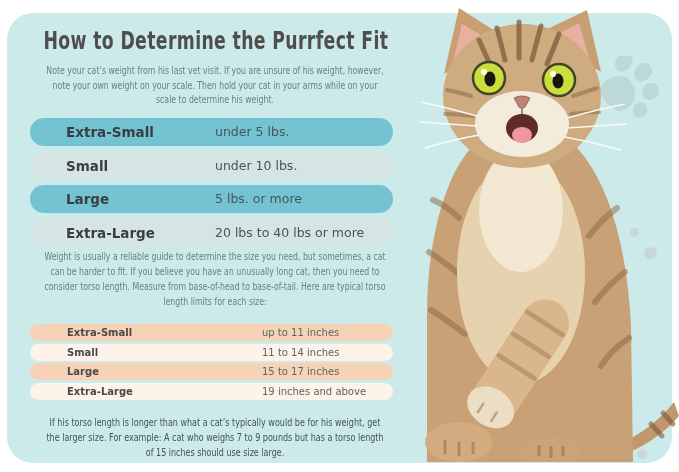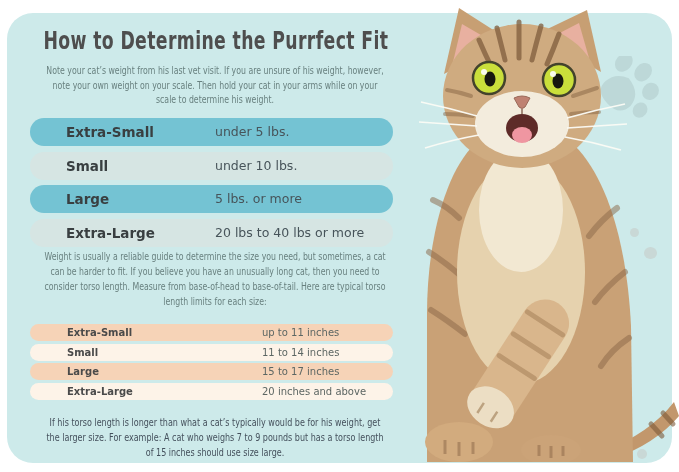--- a/index.html
+++ b/index.html
@@ -107,21 +107,21 @@
     <div class="row t-row t-cream" style="top:344px;">
       <span class="lbl">Small</span>
       <span class="val">11 to 14 inches</span>
     </div>
     <div class="row t-row t-peach" style="top:363px;">
       <span class="lbl">Large</span>
       <span class="val">15 to 17 inches</span>
     </div>
     <div class="row t-row t-cream" style="top:383px;">
       <span class="lbl">Extra-Large</span>
-      <span class="val">20 inches and above</span>
+      <span class="val">19 inches and above</span>
     </div>
   </div>
 
   <div class="squeeze footer-block">
     <span class="inner">If his torso length is longer than what a cat’s typically would be for his weight, get
 the larger size. For example: A cat who weighs 7 to 9 pounds but has a torso length
 of 15 inches should use size large.</span>
   </div>
 
   <svg class="cat" viewBox="0 0 260 458">

